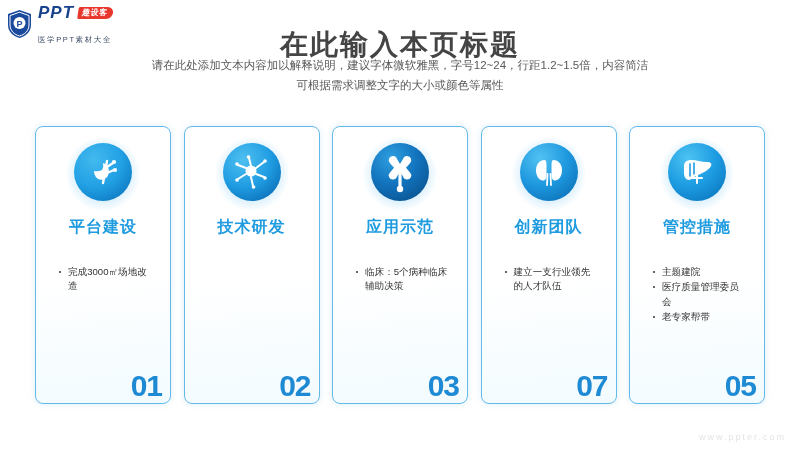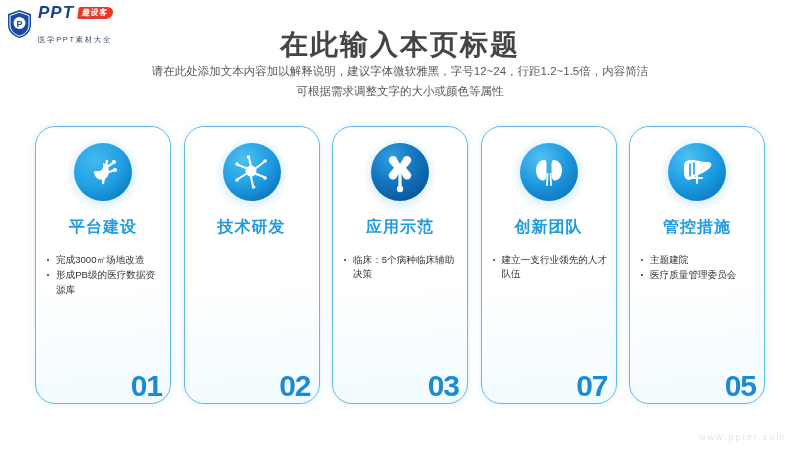--- a/index.html
+++ b/index.html
@@ -69,21 +69,21 @@
     text-align: center;
     font-size: 28px;
     font-weight: bold;
     color: #444444;
     letter-spacing: 2px;
     line-height: 1.2;
     margin-top: 14px;
   }
   .subtitle {
     position: absolute;
-    top: 62px;
+    top: 56px;
     left: 0;
     width: 800px;
     text-align: center;
     font-size: 11.5px;
     color: #595959;
     line-height: 1.7;
   }
   .subtitle div { white-space: nowrap; }
 
   
@@ -94,21 +94,21 @@
     width: 730px;
     height: 278px;
     display: flex;
     justify-content: space-between;
   }
   .card {
     width: 136px;
     height: 278px;
     box-sizing: border-box;
     border: 1px solid #63b9e8;
-    border-radius: 20px;
+    border-radius: 8px;
     background: linear-gradient(175deg, #ffffff 0%, #ffffff 55%, #f2fbff 100%);
     position: relative;
     box-shadow: 0 0 6px rgba(120,190,230,0.25);
   }
   .card-glow {
     position: absolute;
     left: 50%;
     top: 10px;
     transform: translateX(-50%);
     width: 74px;
@@ -138,21 +138,21 @@
     font-size: 16px;
     font-weight: bold;
     color: #1f9be0;
     letter-spacing: 1px;
   }
   .bullets {
     position: absolute;
     top: 126px;
     left: 8px;
     right: 6px;
-    margin: 0;
+    margin: 12px;
     padding: 0 0 0 12px;
     list-style: none;
   }
   .bullets li {
     font-size: 9.6px;
     color: #333333;
     line-height: 1.5;
     margin-bottom: 1px;
     position: relative;
   }
@@ -232,21 +232,20 @@
         <path d="M29 40 L33 18" stroke="#ffffff" stroke-width="2.4" stroke-linecap="round" fill="none"></path>
         <path d="M33 24 L39 20" stroke="#ffffff" stroke-width="2.2" stroke-linecap="round" fill="none"></path>
         <path d="M33 30 L40 27" stroke="#ffffff" stroke-width="2.2" stroke-linecap="round" fill="none"></path>
         <circle cx="40" cy="19" r="2.1" fill="#ffffff"></circle>
         <circle cx="41" cy="27" r="2.1" fill="#ffffff"></circle>
       </svg>
     </div>
     <div class="card-title">平台建设</div>
     <ul class="bullets">
       <li>完成3000㎡场地改造</li>
-      <li>形成PB级的医疗数据资源库</li>
     </ul>
     <div class="card-number">01</div>
   </div>
 
   <div class="card">
     <div class="card-glow"></div>
     <div class="icon-circle">
       <svg width="58" height="58" viewBox="0 0 58 58">
         <defs>
           <radialGradient id="g2" cx="35%" cy="28%" r="80%">
@@ -350,19 +349,20 @@
         <path d="M22 21 L22 33" stroke="#1d9ce2" stroke-width="1.6" stroke-linecap="round"></path>
         <path d="M26 20 L26 31" stroke="#1d9ce2" stroke-width="1.6" stroke-linecap="round"></path>
         <path d="M29 25 L29 40" stroke="#ffffff" stroke-width="2" stroke-linecap="round"></path>
         <path d="M24 35 L34 35" stroke="#ffffff" stroke-width="2" stroke-linecap="round"></path>
       </svg>
     </div>
     <div class="card-title">管控措施</div>
     <ul class="bullets">
       <li>主题建院</li>
       <li>医疗质量管理委员会</li>
+      <li>老专家帮带</li>
     </ul>
     <div class="card-number">05</div>
   </div>
 
 </div>
 
 <div class="watermark">www.ppter.com</div>
 
 </body></html>

